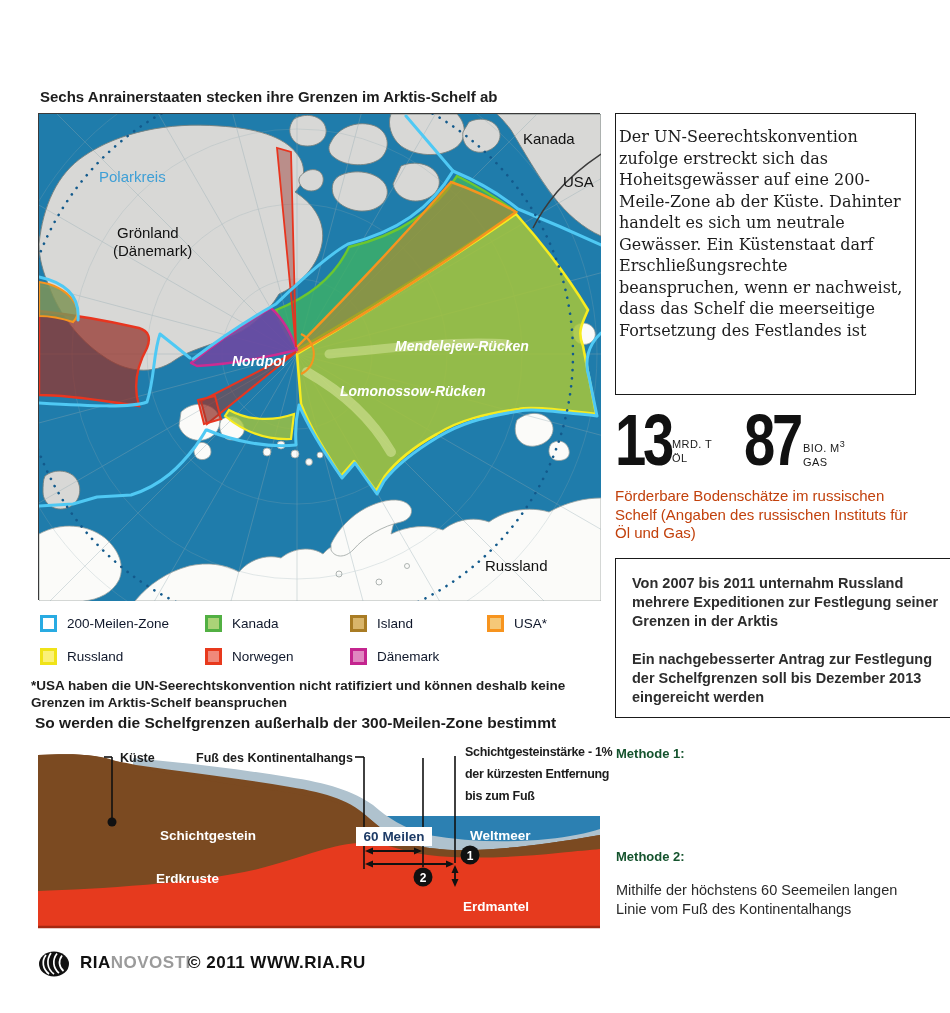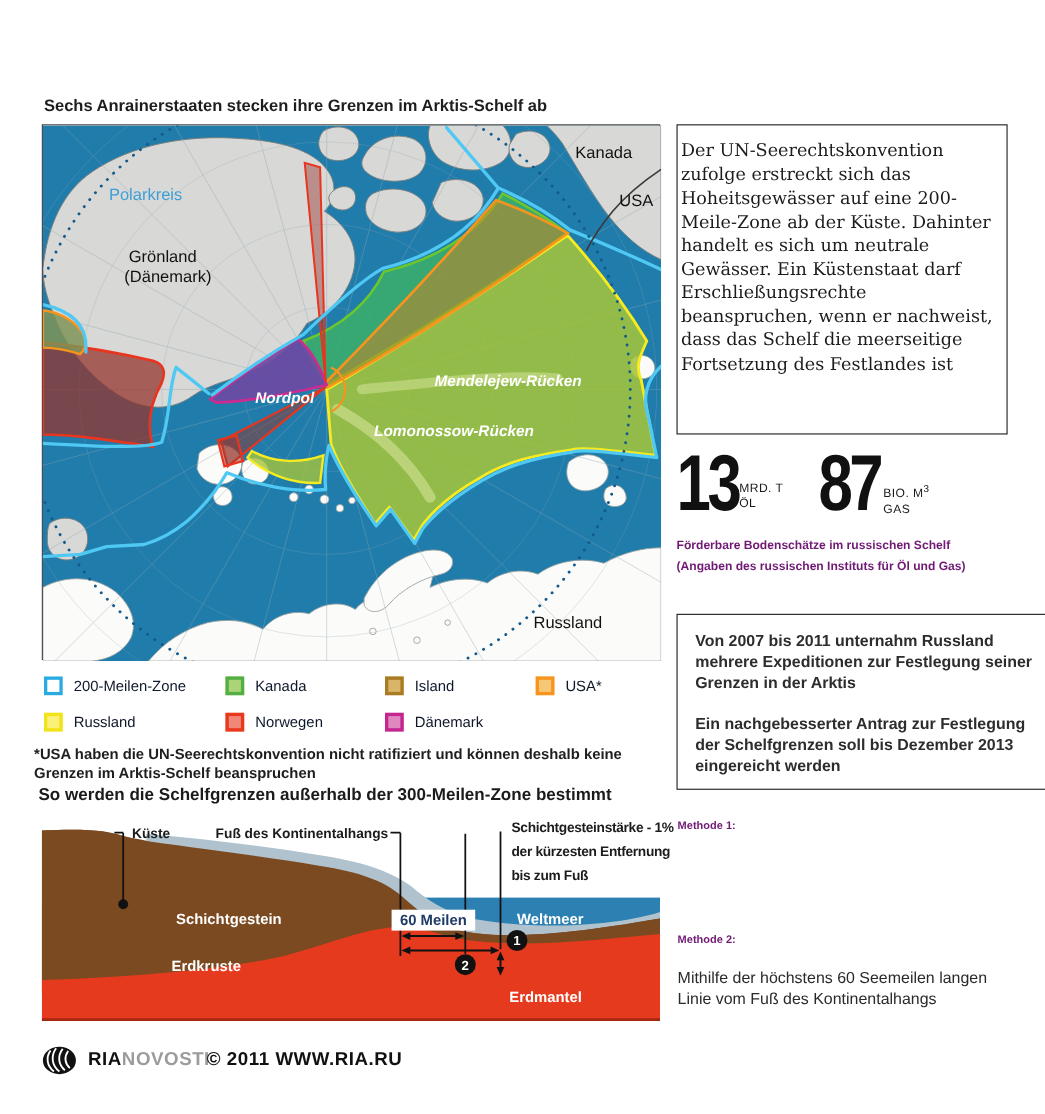--- a/index.html
+++ b/index.html
@@ -18,40 +18,40 @@
   .box2 { left:615px; top:558px; width:356px; height:160px; padding:15px 16px;
           font-size:14.5px; line-height:19px; font-weight:700; color:#2d2d2d; }
   .box2 p + p { margin-top:19px; }
 
   .stat-value { position:absolute; top:404px; font-size:72px; font-weight:700; color:#111;
                 letter-spacing:-4px; transform:scaleX(.78); transform-origin:left top; line-height:1; }
   .stat-units { position:absolute; top:437px; font-size:11px; font-weight:400; color:#1a1a1a;
                 line-height:14px; letter-spacing:.4px; }
   .stat-units sup { font-size:9px; }
   .stats-caption { position:absolute; left:615px; top:487px; width:302px;
-                   font-size:11px; line-height:18.5px; font-weight:700; color:#701a75; }
+                   font-size:15px; line-height:18.5px; font-weight:400; color:#c2410c; }
 
   .legend-item { position:absolute; height:20px; }
   .legend-swatch { position:absolute; left:0; top:0; width:17px; height:17px; border-width:3px; border-style:solid; }
   .legend-label { position:absolute; left:27px; top:1px; font-size:13.5px; font-weight:400; color:#0f172a; white-space:nowrap; }
   .sw-zone { background:#ffffff; border-color:#29ABE2; }
   .sw-kanada { background:#ABD377; border-color:#52B043; }
   .sw-island { background:#D9B56A; border-color:#A97C24; }
   .sw-usa { background:#F5C878; border-color:#F7941E; }
   .sw-russland { background:#FBF178; border-color:#F0E318; }
   .sw-norwegen { background:#F0887A; border-color:#E8391D; }
   .sw-daenemark { background:#E087C0; border-color:#C4258F; }
 
   .footnote { position:absolute; left:31px; top:678px; width:552px;
               font-size:13.5px; line-height:16.5px; font-weight:700; color:#1e1e1e; }
   .section-title { position:absolute; left:35px; top:714px; font-size:15.5px; font-weight:700; color:#1b1b1b; }
 
   .diagram-wrap { position:absolute; left:38px; top:743px; width:580px; height:197px; }
 
-  .method-title { position:absolute; left:616px; font-size:10px; font-weight:700; color:#701a75; }
+  .method-title { position:absolute; left:616px; font-size:13px; font-weight:700; color:#14532d; }
   .method-text  { position:absolute; left:616px; width:300px; font-size:14.5px; line-height:18.5px; color:#2a2a2a; }
 
   .footer { position:absolute; left:38px; top:950px; height:30px; }
   .brand { position:absolute; left:42px; top:3px; font-size:17px; font-weight:700; letter-spacing:.5px; white-space:nowrap; }
   .brand .b1 { color:#111; } .brand .b2 { color:#9b9b9b;margin-top:16px; }
   .copyright { position:absolute; left:150px; top:3px; font-size:17px; font-weight:700; color:#111; letter-spacing:.5px; white-space:nowrap; }
 
   svg text { font-family:"Liberation Sans", sans-serif; }
   .map-label-dark { fill:#111; font-size:15px; }
   .map-label-blue { fill:#3E9FD6; font-size:15px; }

